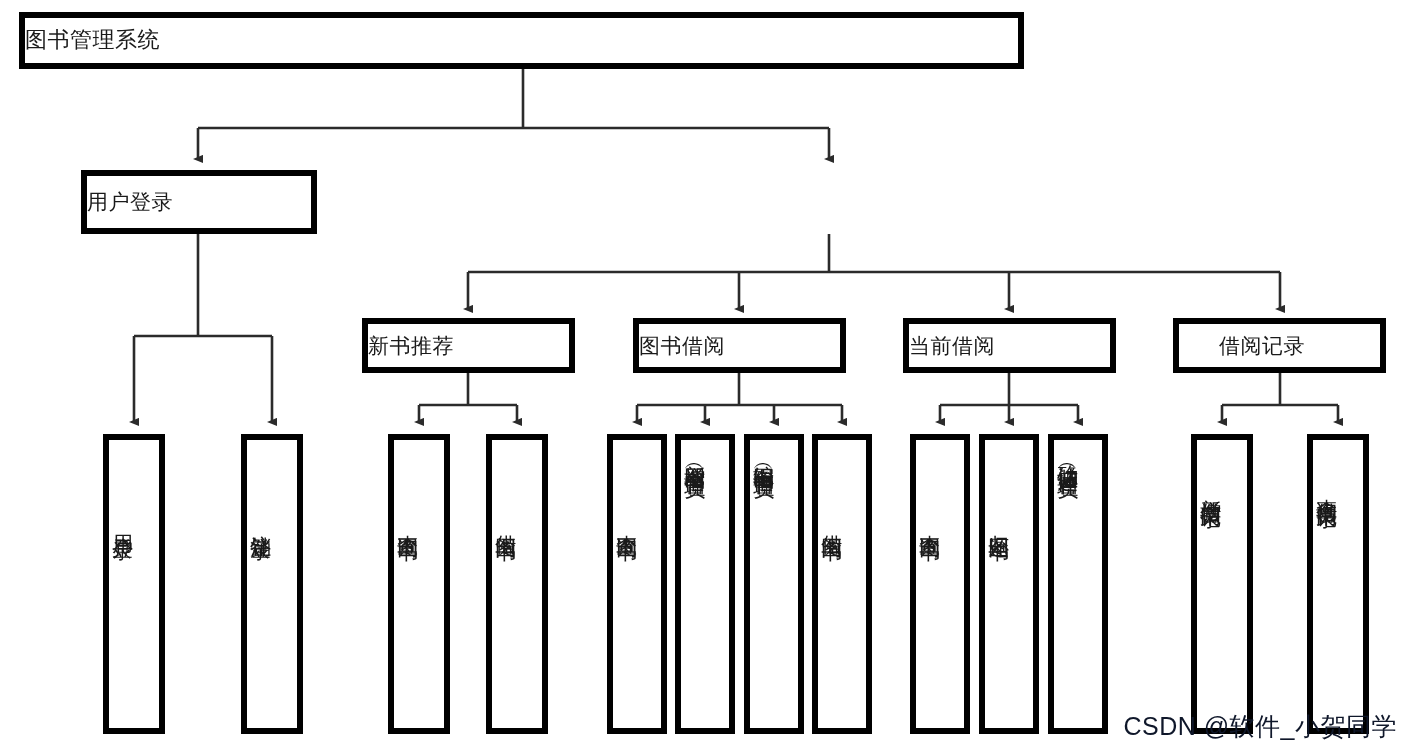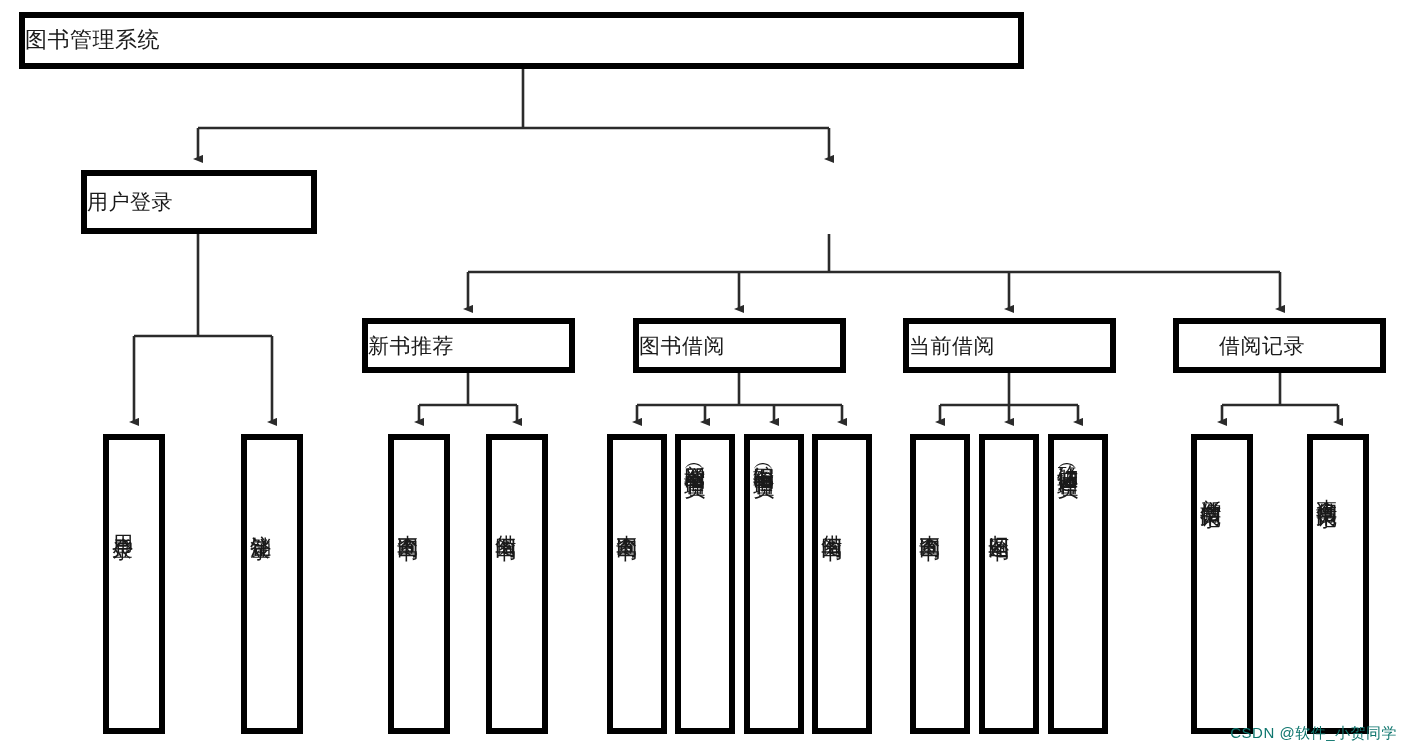--- a/index.html
+++ b/index.html
@@ -65,22 +65,22 @@
   .node.leaf.tall-text {
     align-items: flex-start;
   }
   .node.leaf.mid .label {
     margin-top: 0;
   }
   .watermark {
     position: absolute;
     right: 8px;
     bottom: 4px;
-    font-size: 15px;
-    color: #0f766e;
+    font-size: 25px;
+    color: #0f172a;
     letter-spacing: 0.5px;
     z-index: 3;
     white-space: nowrap;
   }
 </style>
 </head>
 <body>
 
 <div id="stage">
 

